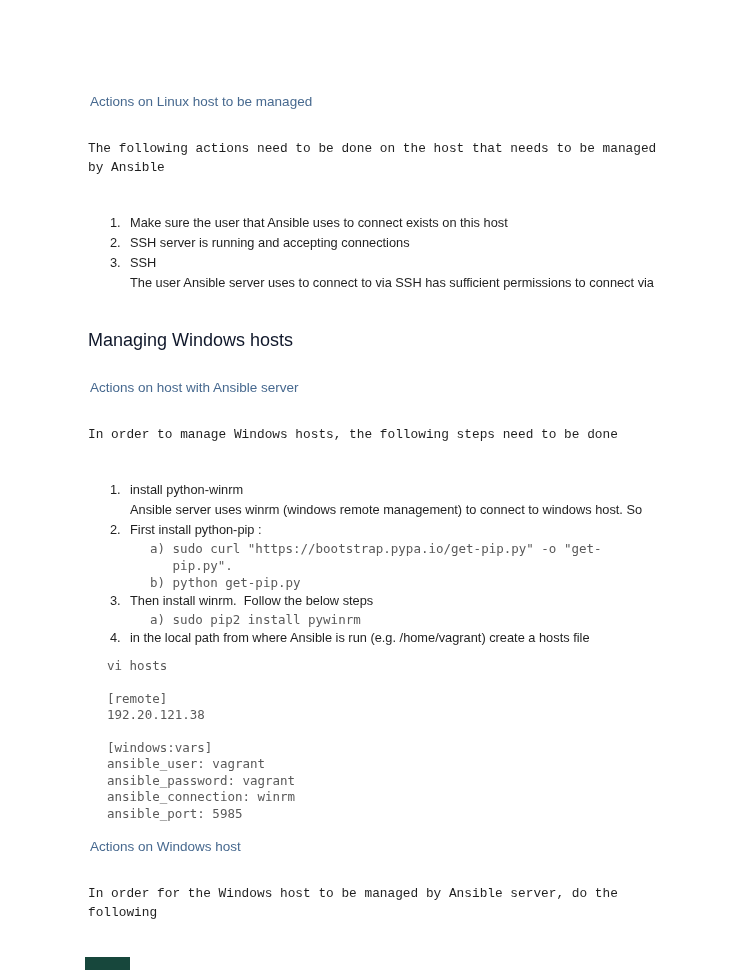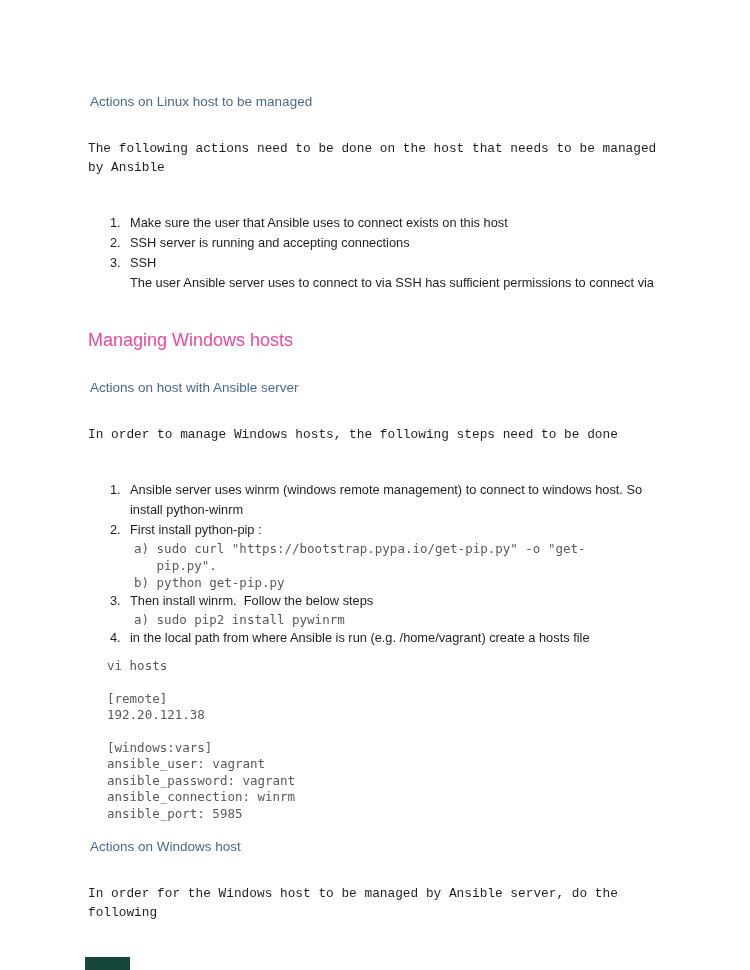--- a/index.html
+++ b/index.html
@@ -7,39 +7,39 @@
     width:750px;height:970px;
     background:#ffffff;
     font-family:"Liberation Sans","DejaVu Sans",sans-serif;
     color:#1f1f1f;
     position:relative;
     overflow:hidden;
   }
   .page{padding:91px 88px 0 88px;}
   .h1{
     font-size:18px;line-height:22px;font-weight:400;
-    color:#ec4899;margin:36px 0 0 0;
+    color:#0f172a;margin:36px 0 0 0;
   }
   .h2{
     font-size:13.5px;line-height:17px;font-weight:400;
     color:#47698f;margin:2px;
   }
   .h2-mid{margin-top:28px;}
   .h2-bottom{margin-top:16px;}
   .p-intro{font-size:12.8px;line-height:19px;margin:29px 0 0 0;font-family:Liberation Mono, monospace;}
   .num-list{margin-top:36px;}
   .li{display:flex;align-items:flex-start;font-size:12.8px;line-height:20px;}
   .li .num{flex:0 0 20px;margin-left:22px;}
   .li .txt{flex:1 1 auto;max-width:540px;}
   .li .txt div{white-space:pre-wrap;}
   .code,.code-line{
     font-family:"DejaVu Sans Mono","Liberation Mono",monospace;
     color:#595959;font-size:12.5px;white-space:pre;
   }
-  .li-code{margin-left:46px;line-height:17px;}
+  .li-code{margin-left:62px;line-height:17px;}
   .hosts-file{margin:10px 0 0 19px;line-height:16.5px;}
   .code-para{margin-top:16px;}
   .hosts-open{margin-bottom:0;}
   .footer-bar{
     position:absolute;left:85px;top:957px;width:45px;height:13px;
     background:#17473c;
   }
 </style>
 </head>
 <body>
@@ -76,22 +76,22 @@
 
   <div class="h2 h2-mid">Actions on host with Ansible server</div>
 
   <p class="p-intro">In order to manage Windows hosts, the following steps need to be done</p>
 
   <div class="num-list">
 
     <div class="li">
       <span class="num">1.</span>
       <div class="txt">
+        <div>install python-winrm</div>
         <div>Ansible server uses winrm (windows remote management) to connect to windows host. So</div>
-        <div>install python-winrm</div>
       </div>
     </div>
 
     <div class="li">
       <span class="num">2.</span>
       <div class="txt">
         <div>First install python-pip :</div>
       </div>
     </div>
     <div class="li-code">

